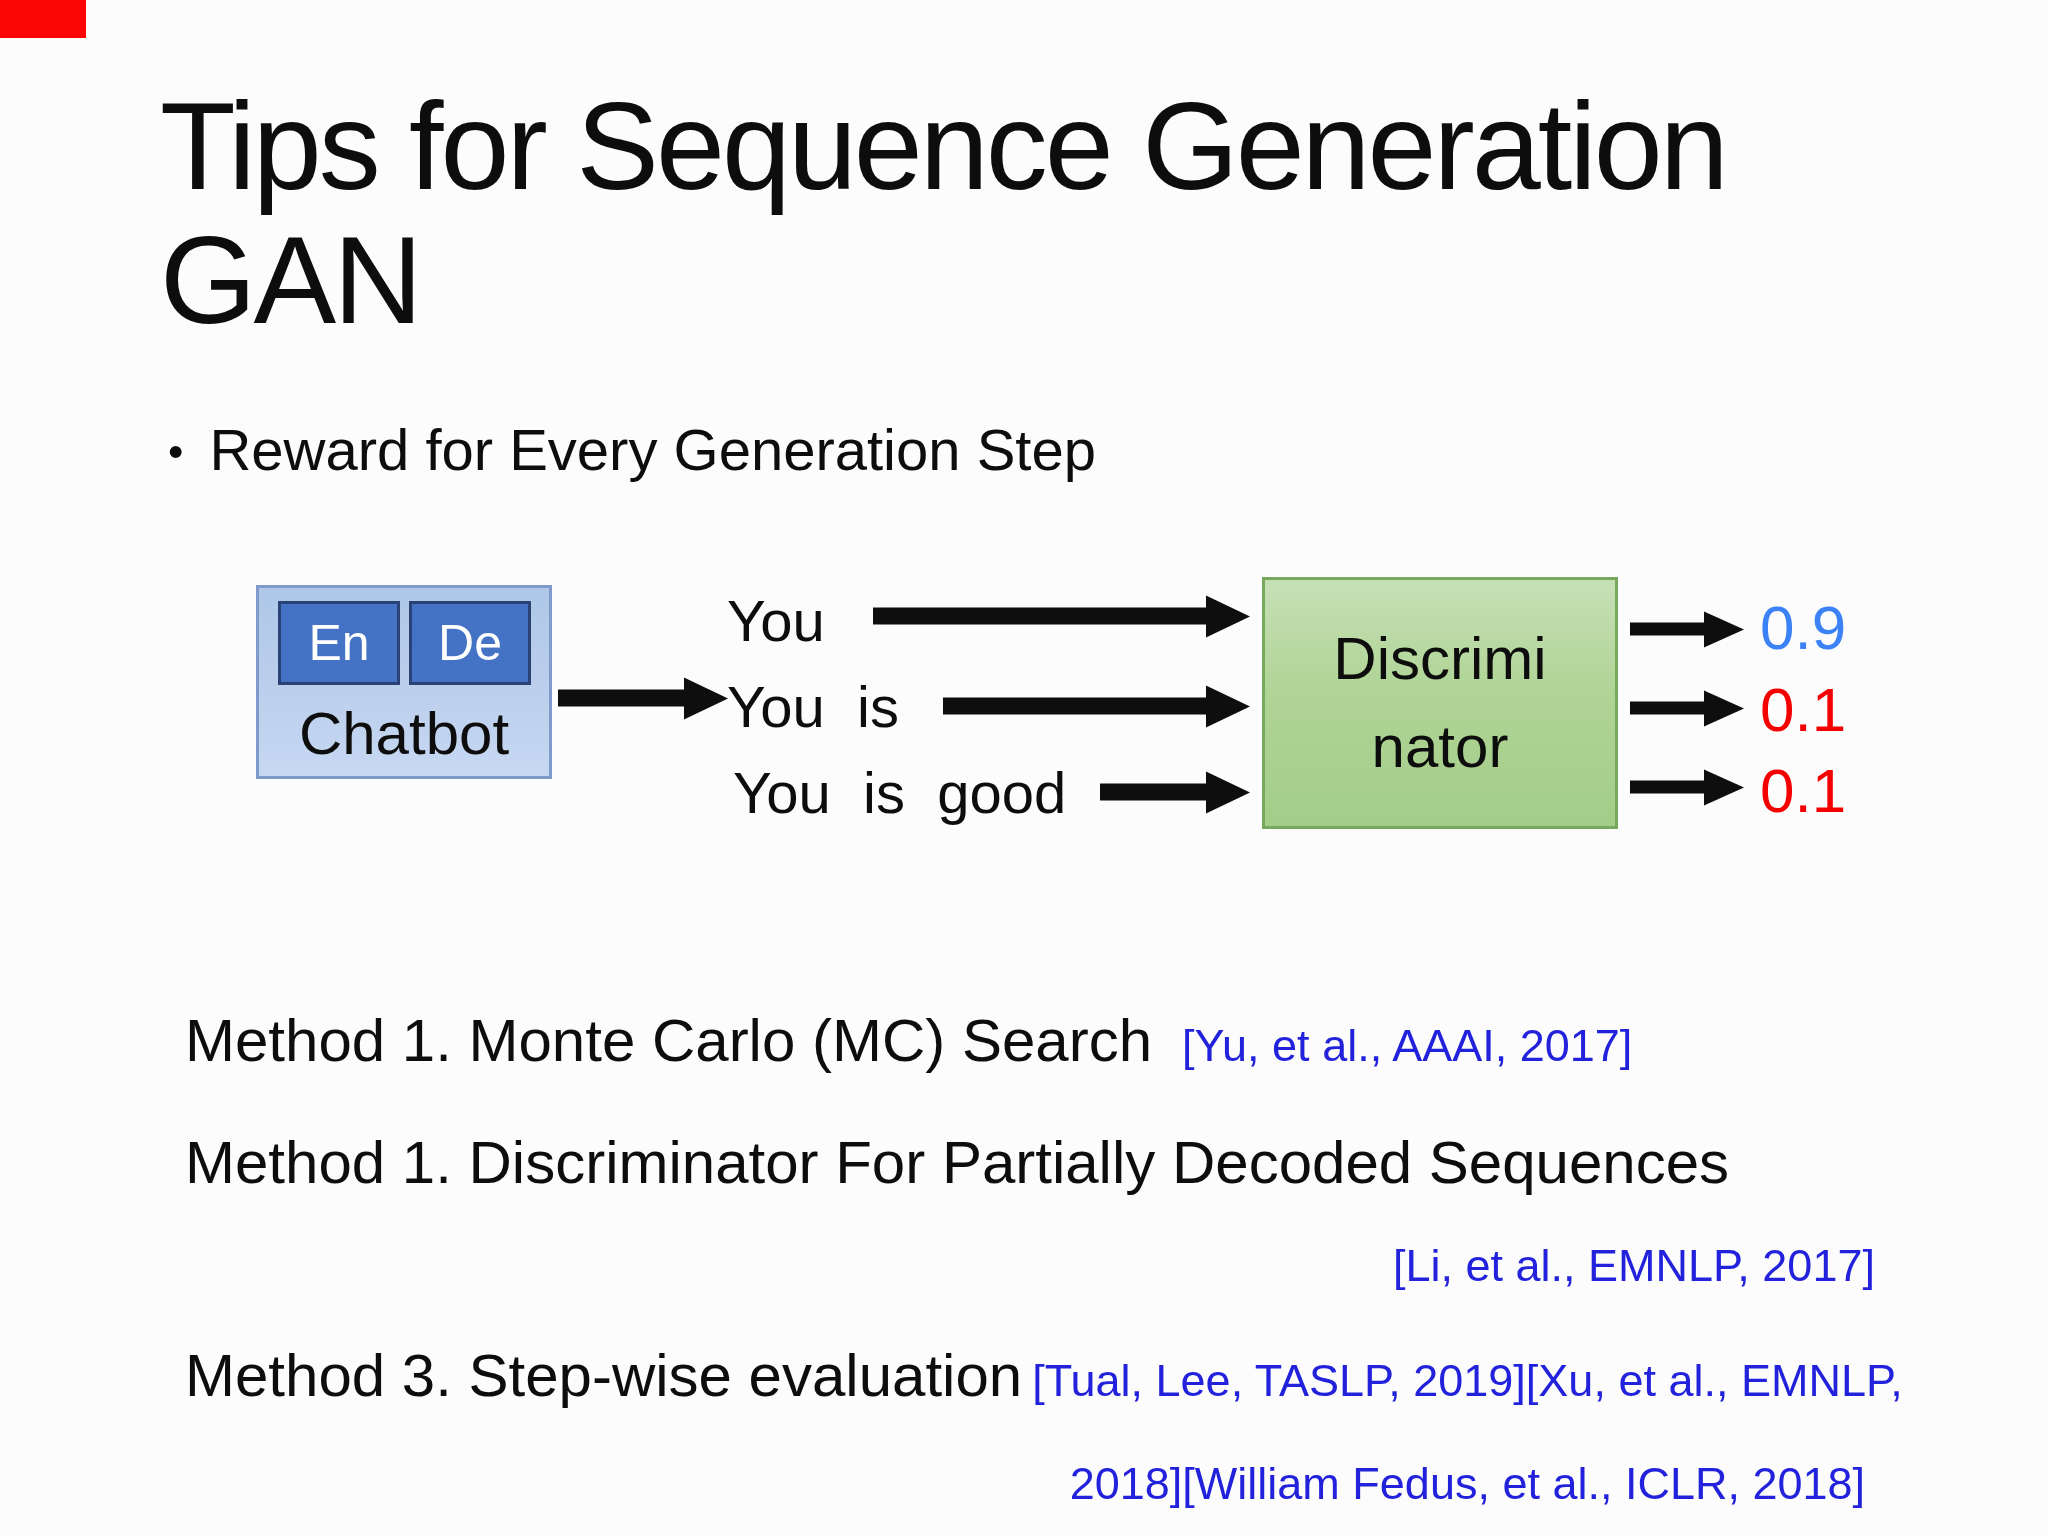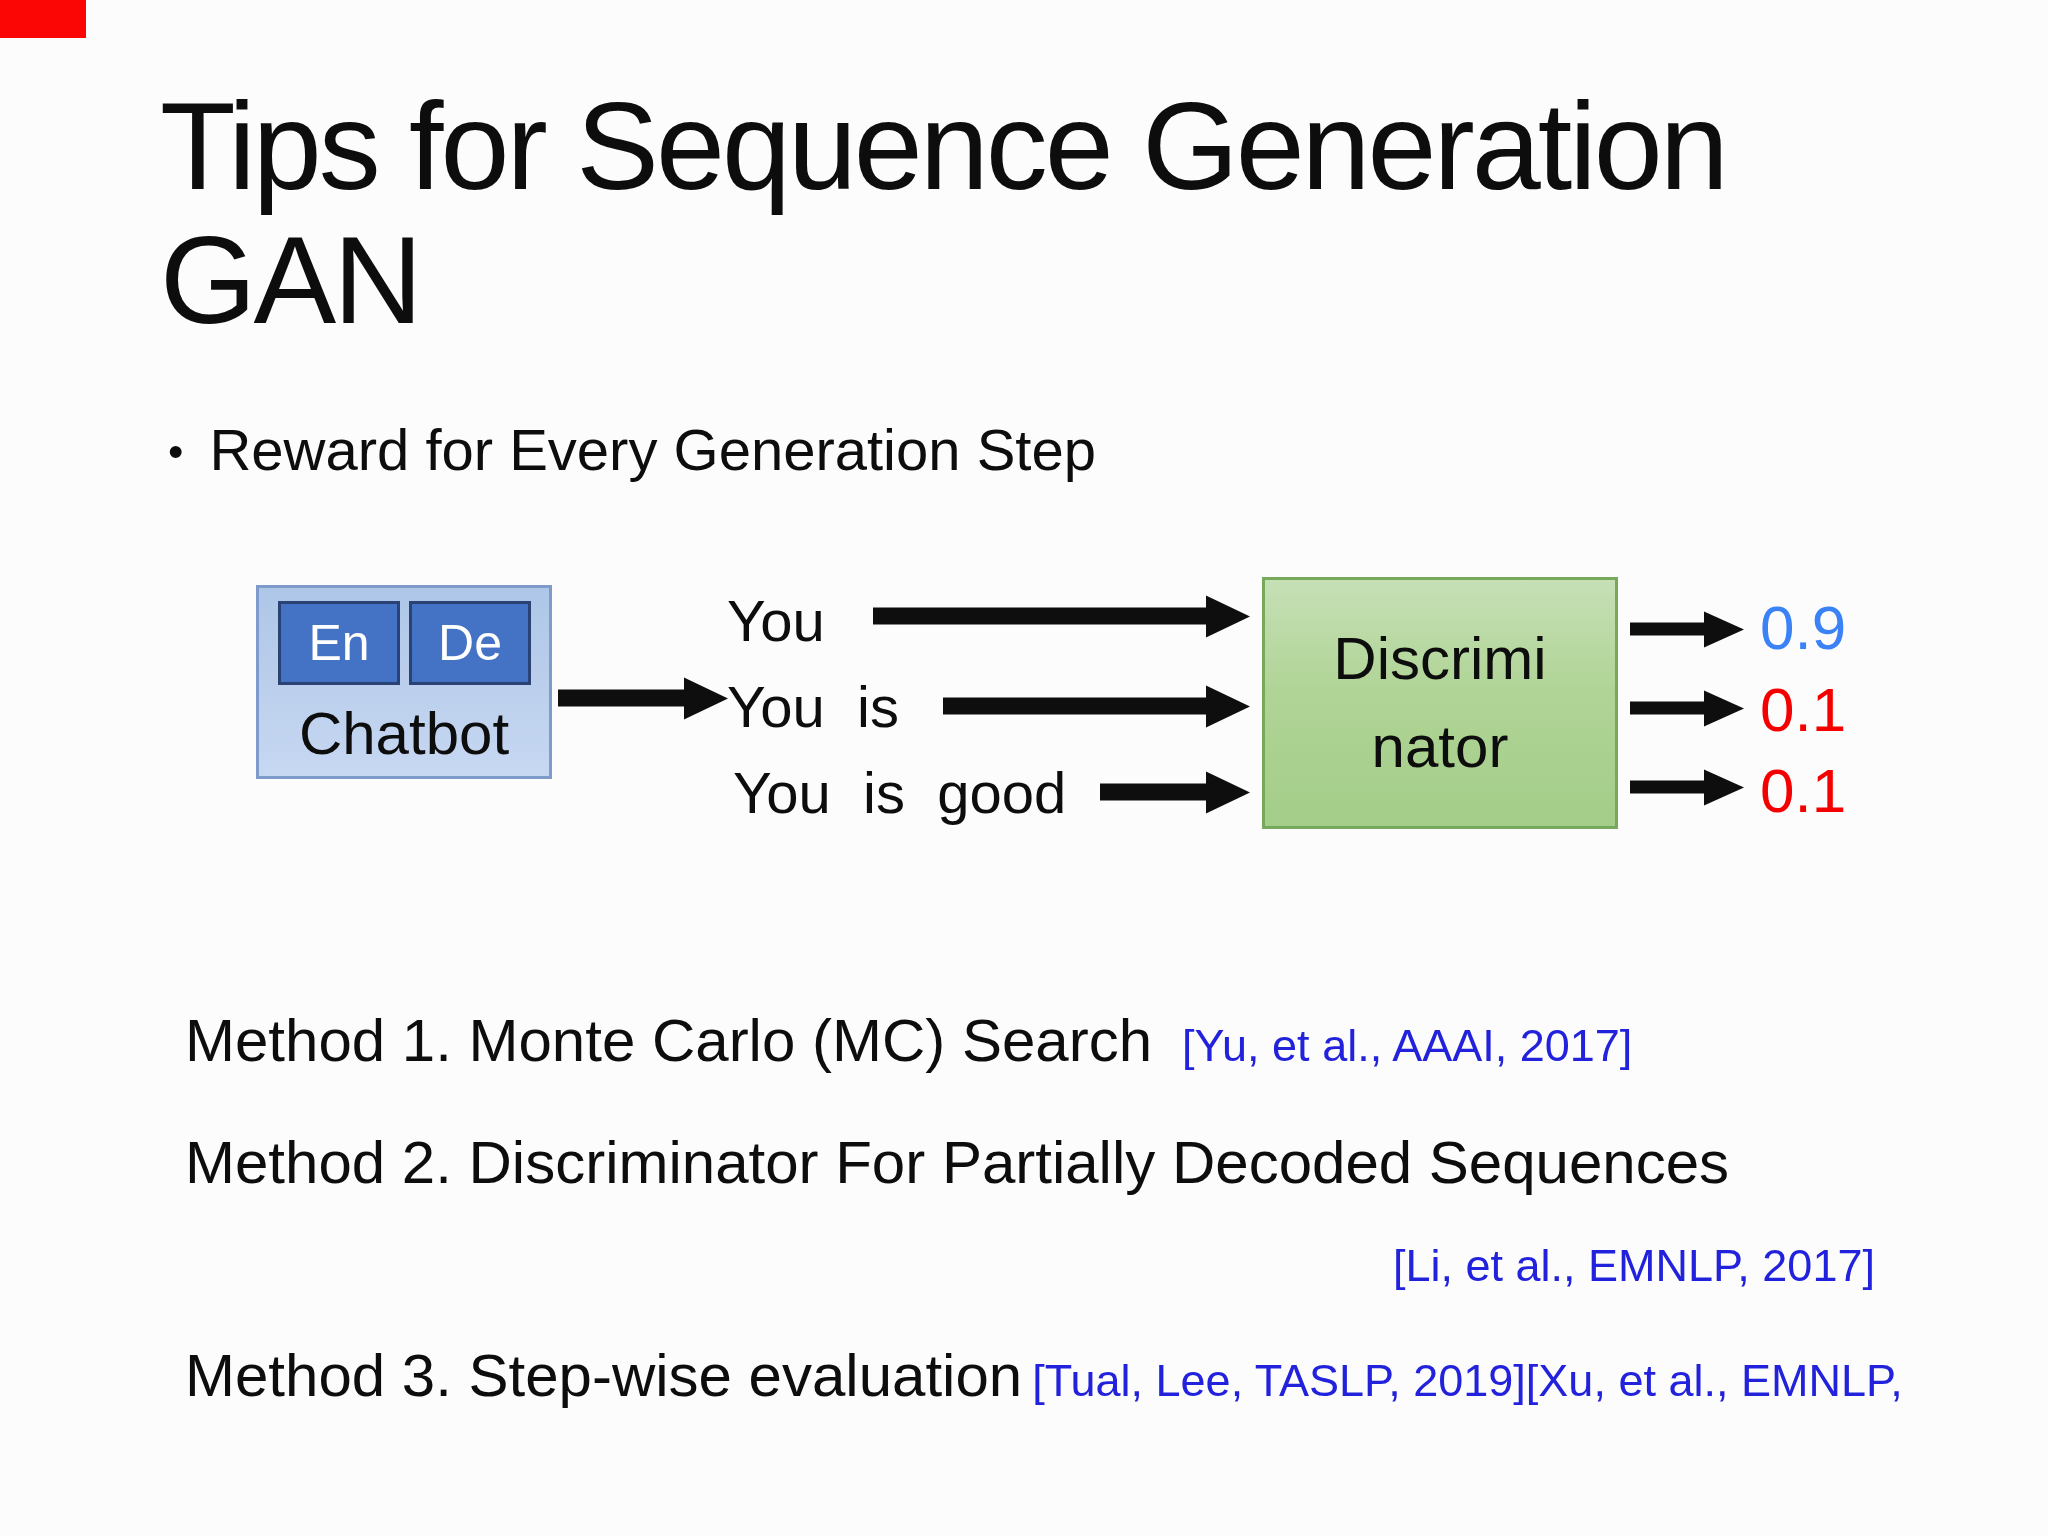--- a/index.html
+++ b/index.html
@@ -136,24 +136,25 @@
   <div class="out-value" style="left: 1760px; top: 627px; color: #3b82f6;">0.9</div>
   <div class="out-value" style="left: 1760px; top: 709px; color: rgb(244, 0, 0);">0.1</div>
   <div class="out-value" style="left: 1760px; top: 790px; color: rgb(244, 0, 0);">0.1</div>
 
   <div class="method-row" style="left:185px;top:985px;gap:30px;">
     <span class="method-label">Method 1. Monte Carlo (MC) Search</span>
     <span class="cite">[Yu, et al., AAAI, 2017]</span>
   </div>
 
   <div class="method-row" style="left:185px;top:1128px;">
-    <span class="method-label">Method 2. Discriminator For Partially Decoded Sequences</span>
+    <span class="method-label">Method 1. Discriminator For Partially Decoded Sequences</span>
   </div>
   <div class="cite abs" style="left:1393px;top:1205px;">[Li, et al., EMNLP, 2017]</div>
 
   <div class="method-row" style="left:185px;top:1312px;gap:10px;">
     <span class="method-label">Method 3. Step-wise evaluation</span>
     <span class="cite-block">
       <span class="cite">[Tual, Lee, TASLP, 2019][Xu, et al., EMNLP,</span>
+      <span class="cite">2018][William Fedus, et al., ICLR, 2018]</span>
     </span>
   </div>
 
 </div>
 
 </body></html>

